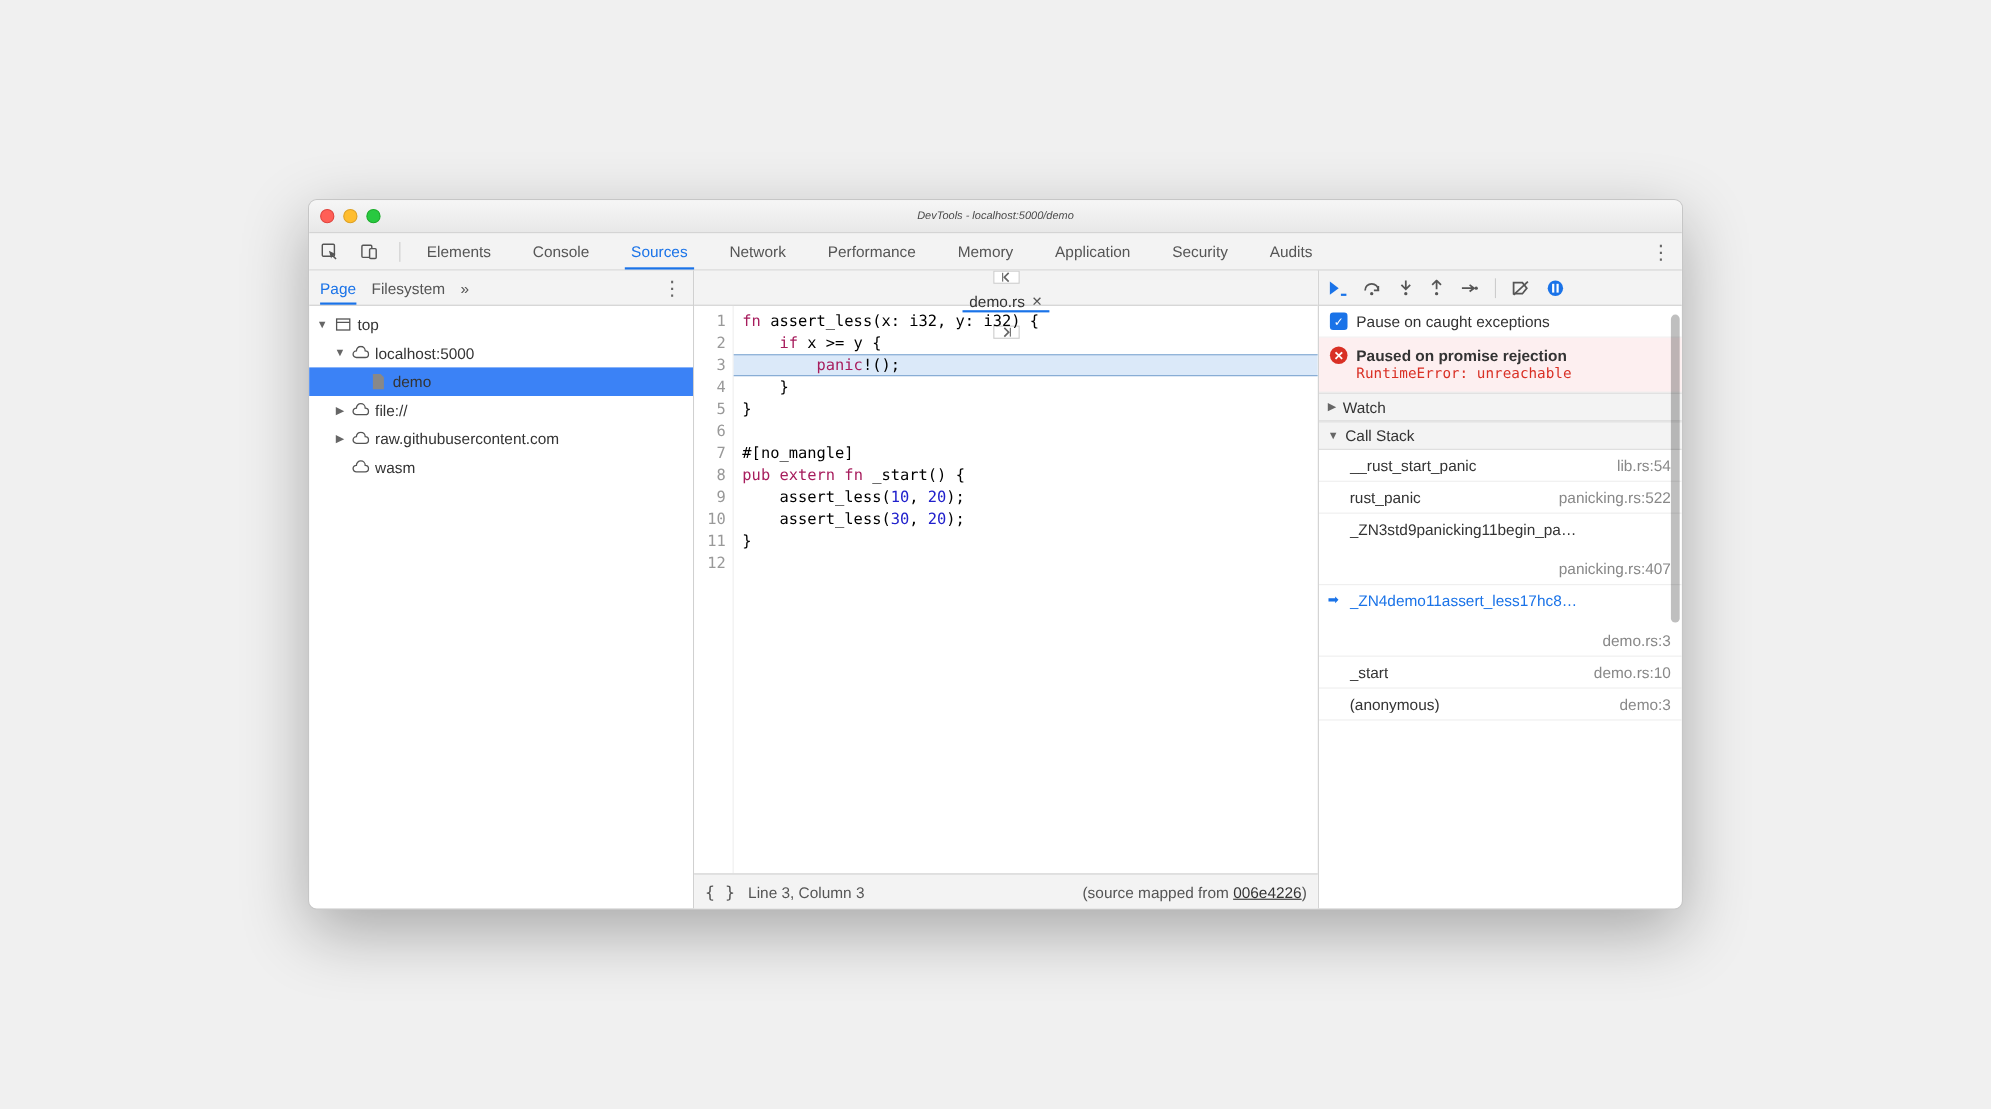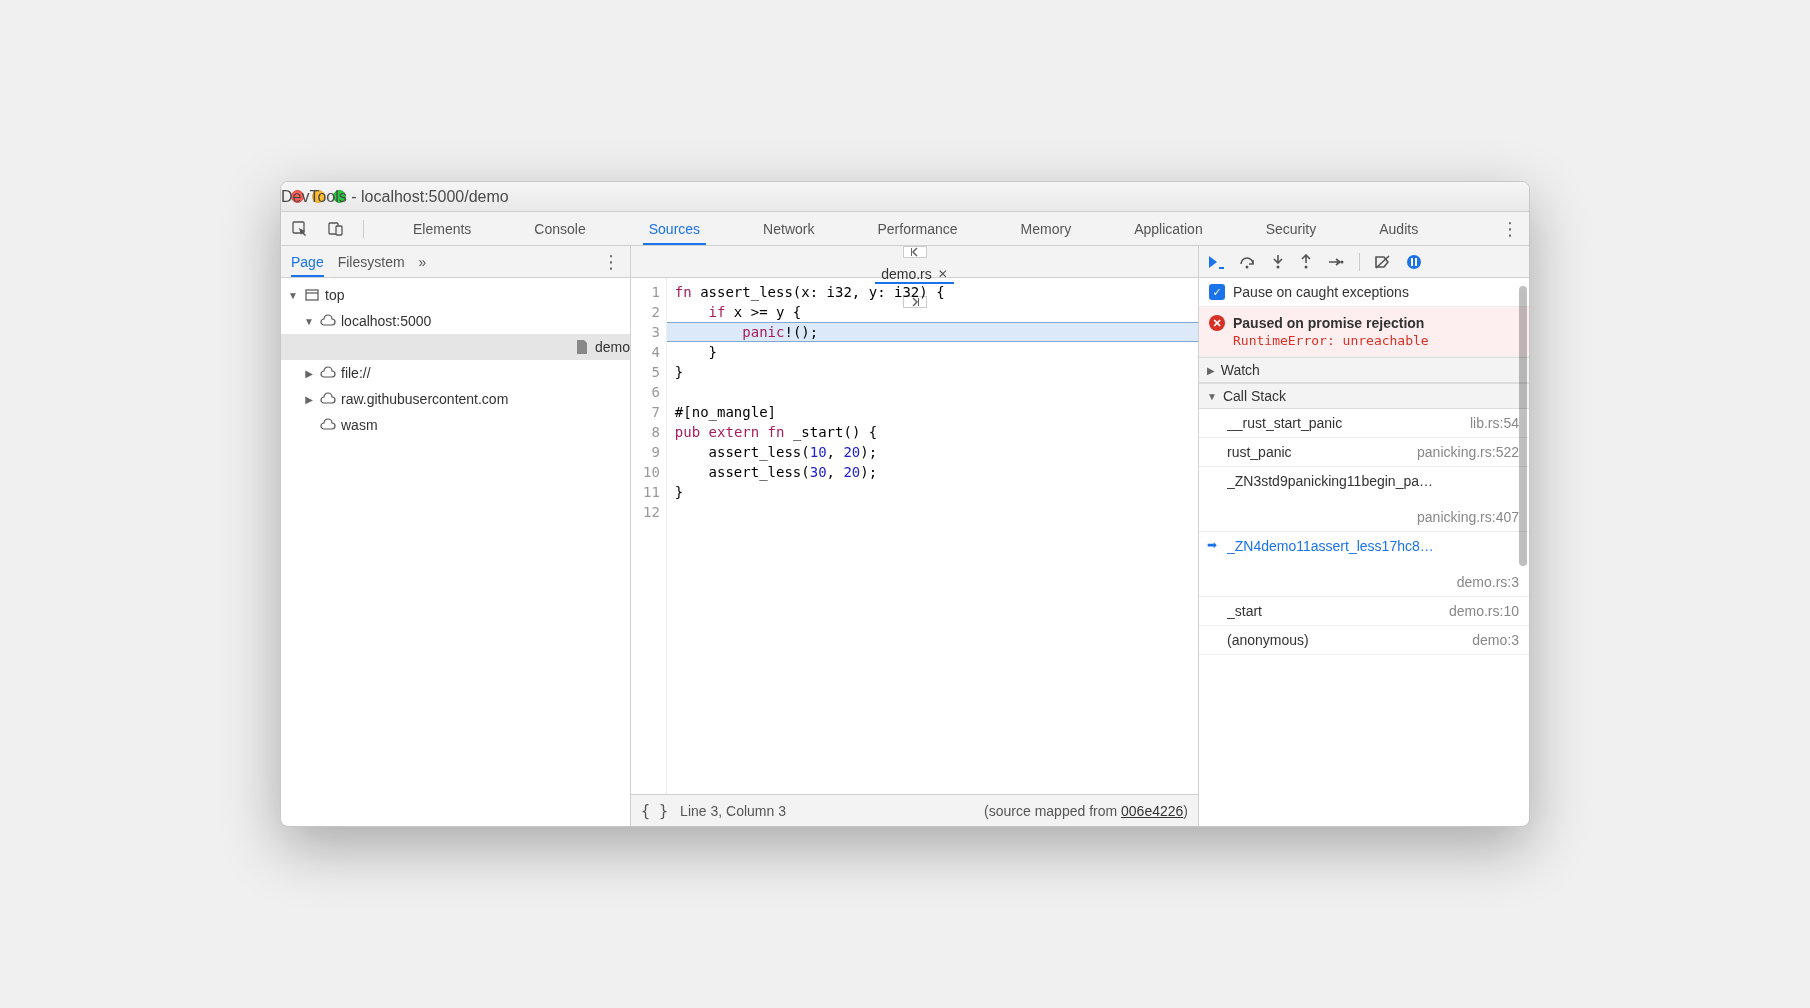--- a/index.html
+++ b/index.html
@@ -28,55 +28,55 @@
   display: flex;
   align-items: center;
   padding: 0 10px;
   position: relative;
 }
 .traffic { display: flex; gap: 8px; }
 .light { width: 13px; height: 13px; border-radius: 50%; }
 .light.red { background: #ff5f57; border: 1px solid #e0443e; }
 .light.yellow { background: #ffbd2e; border: 1px solid #dea123; }
 .light.green { background: #28c940; border: 1px solid #1aab29; }
-.title { position: absolute; left: 0; right: 0; text-align: left; color: #4a4a4a; font-size: 16px; pointer-events: none; }
+.title { position: absolute; left: 0; right: 0; text-align: center; color: #4a4a4a; font-size: 10px; pointer-events: none; font-style: italic; }
 
 .tabs {
   display: flex;
   align-items: center;
   height: 34px;
   border-bottom: 1px solid #d0d0d0;
   background: #f3f3f3;
   padding: 0 10px;
   gap: 18px;
   color: #555;
 }
 .tabs .sep { width: 1px; height: 18px; background: #ccc; }
-.tabs .tab { padding: 0 6px; height: 100%; display: flex; align-items: center; cursor: pointer; margin-left: 25px; }
+.tabs .tab { padding: 0 6px; height: 100%; display: flex; align-items: center; cursor: pointer; }
 .tabs .tab.active { color: #1a73e8; border-bottom: 2px solid #1a73e8; padding-top: 2px; }
 .tabs .spacer { flex: 1; }
 .kebab { font-size: 18px; color: #666; cursor: pointer; }
 
 .main { display: flex; height: 580px; }
 .panel { display: flex; flex-direction: column; }
 .left { width: 350px; border-right: 1px solid #d0d0d0; }
 .center { flex: 1; border-right: 1px solid #d0d0d0; }
 .right { width: 330px; overflow-y: auto; position: relative; }
 
 .left-head {
   display: flex; align-items: center; height: 32px; padding: 0 10px;
   border-bottom: 1px solid #d0d0d0; gap: 14px; background: #f3f3f3;
 }
 .left-head .ltab { height: 100%; display: flex; align-items: center; cursor: pointer; color: #555; }
 .left-head .ltab.active { color: #1a73e8; border-bottom: 2px solid #1a73e8; padding-top: 2px; }
 .left-head .ltab.overflow { font-size: 14px; }
 
 .tree { padding: 4px 0; font-size: 14px; color: #333; }
 .tree .row { display: flex; align-items: center; height: 26px; cursor: pointer; gap: 4px; }
-.tree .row.selected { background: #e5e5e5; justify-content: flex-end; }
+.tree .row.selected { background: #3b82f6; }
 .tree .arrow { width: 12px; text-align: center; font-size: 10px; color: #666; }
 .tree .icon { width: 18px; display: inline-flex; justify-content: center; }
 .indent0 { padding-left: 6px; }
 .indent1 { padding-left: 22px; }
 .indent2 { padding-left: 38px; }
 
 svg { display: block; }
 
 .center-head {
   display: flex; align-items: center; height: 32px; padding: 0 6px;

